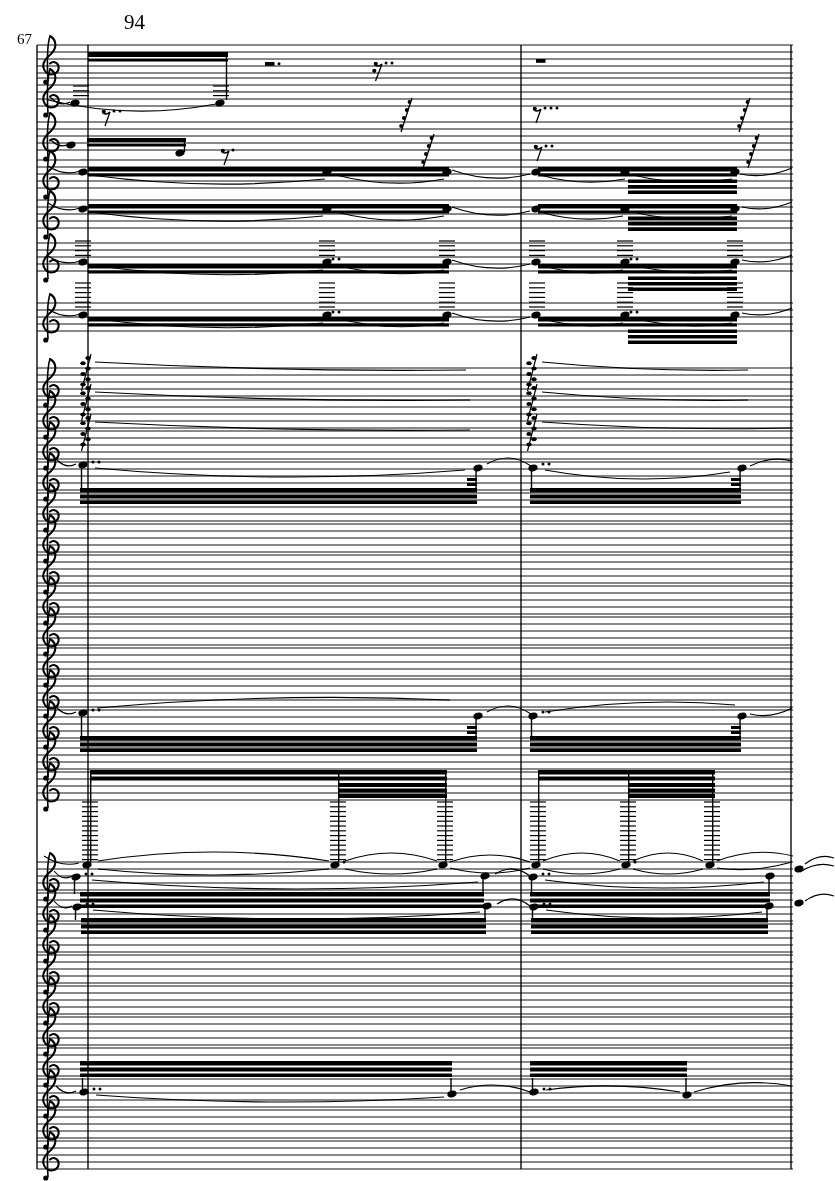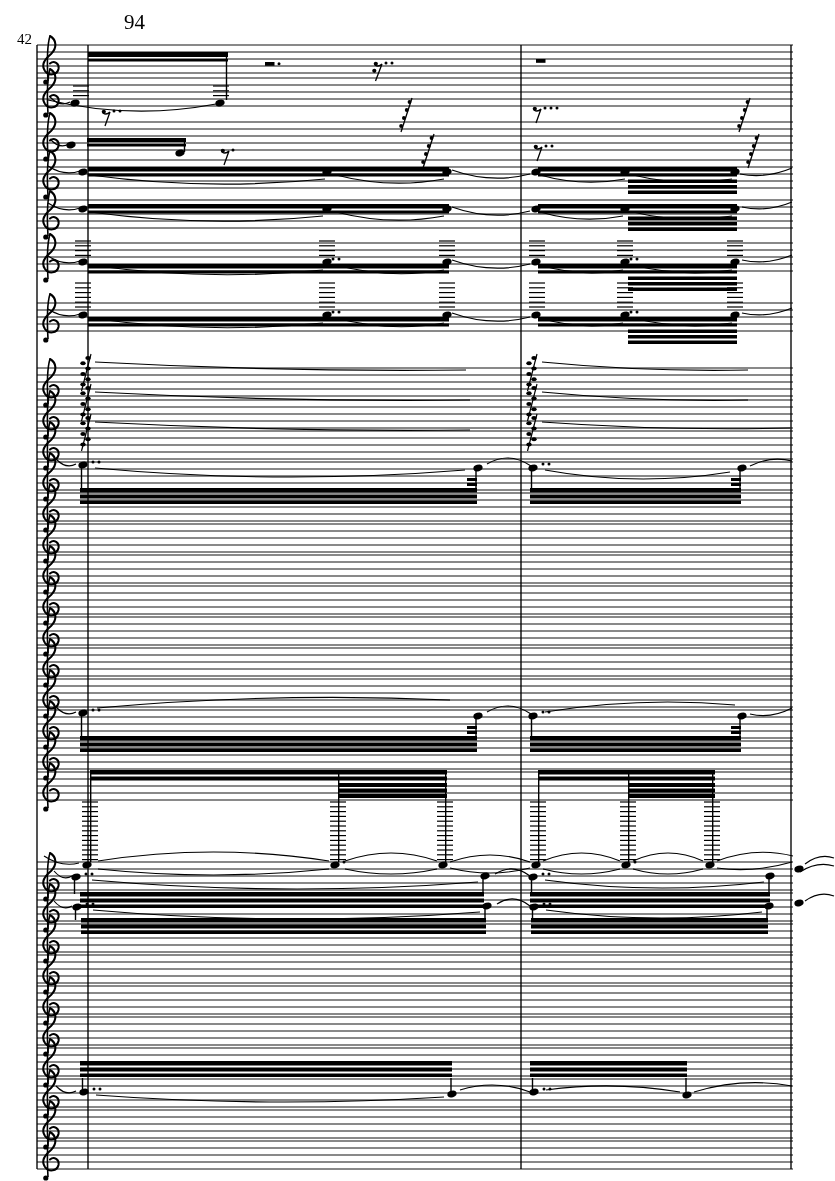--- a/index.html
+++ b/index.html
@@ -8,21 +8,21 @@
   .num{position:absolute;color:#000;line-height:1;}
   .page-number{left:124px;top:12px;font-size:21px;}
   .measure-number{left:17px;top:32px;font-size:15px;}
   svg{position:absolute;left:0;top:0;}
 </style>
 </head>
 <body>
 
 <div class="page">
   <span class="num page-number">94</span>
-  <span class="num measure-number">42</span>
+  <span class="num measure-number">67</span>
   <svg id="score" width="835" height="1181" viewBox="0 0 835 1181">
       <g>
         <line x1="37" y1="45" x2="793" y2="45" stroke="#000000" stroke-width="1.05" opacity="0.92"></line>
         <line x1="37" y1="52" x2="793" y2="52" stroke="#000000" stroke-width="1.05" opacity="0.92"></line>
         <line x1="37" y1="59" x2="793" y2="59" stroke="#000000" stroke-width="1.05" opacity="0.92"></line>
         <line x1="37" y1="66" x2="793" y2="66" stroke="#000000" stroke-width="1.05" opacity="0.92"></line>
         <line x1="37" y1="73" x2="793" y2="73" stroke="#000000" stroke-width="1.05" opacity="0.92"></line>
         <line x1="37" y1="78" x2="793" y2="78" stroke="#000000" stroke-width="1.05" opacity="0.92"></line>
         <line x1="37" y1="85" x2="793" y2="85" stroke="#000000" stroke-width="1.05" opacity="0.92"></line>
         <line x1="37" y1="92" x2="793" y2="92" stroke="#000000" stroke-width="1.05" opacity="0.92"></line>

